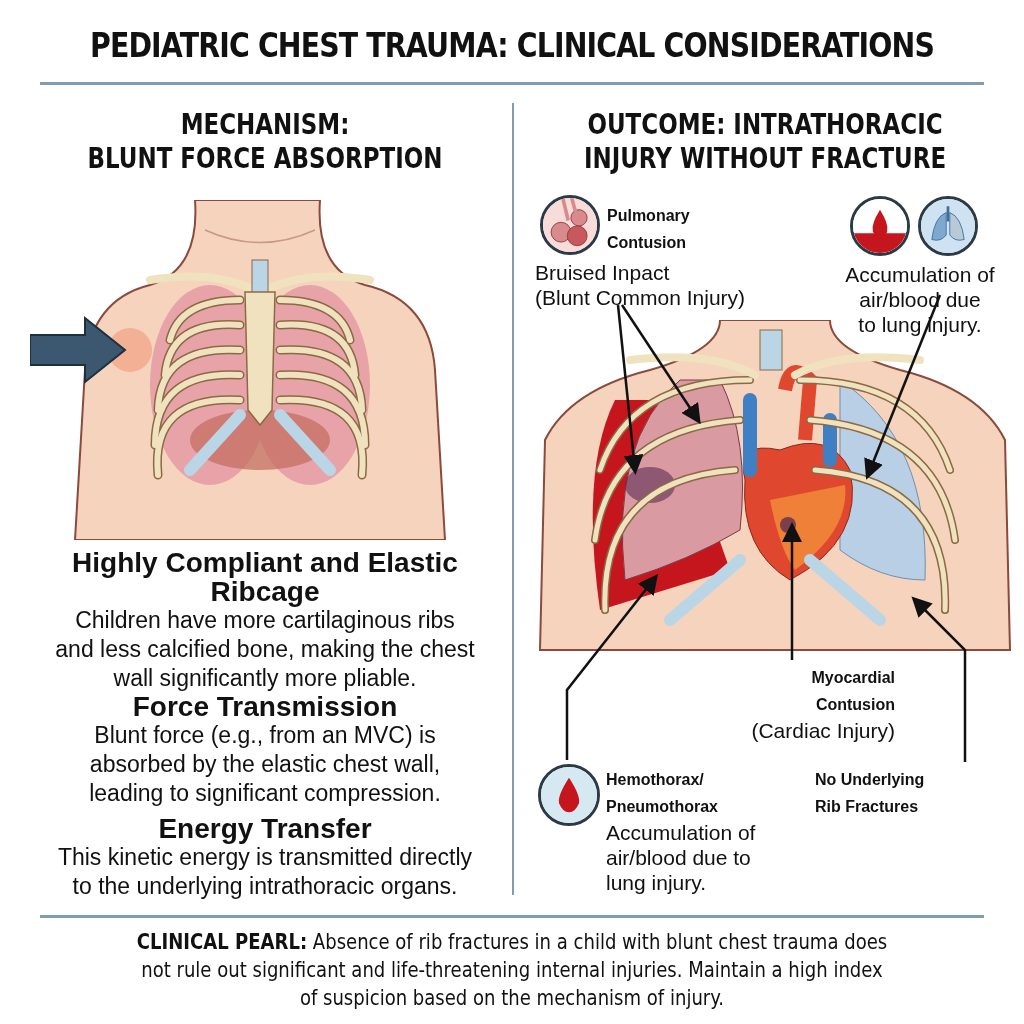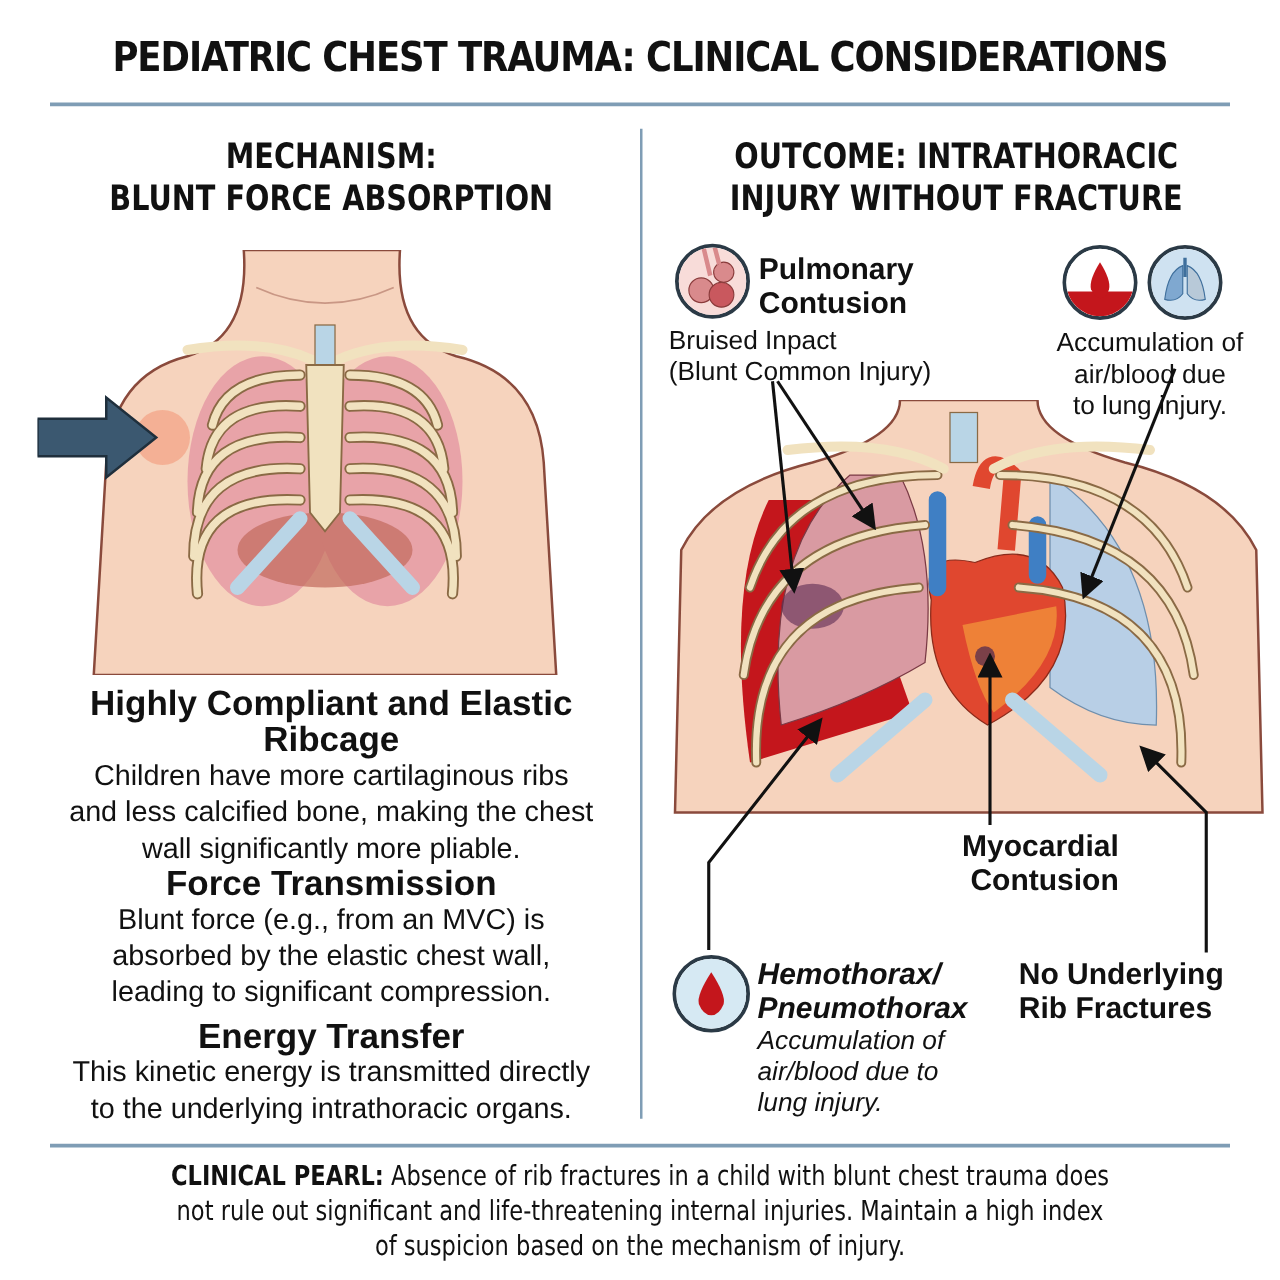--- a/index.html
+++ b/index.html
@@ -23,21 +23,21 @@
   .illus.left { left: 30px; top: 200px; width: 460px; height: 340px; }
   .illus.right { left: 530px; top: 320px; width: 490px; height: 350px; }
 
   .mech { position: absolute; left: 20px; width: 490px; text-align: center; font-size: 23px; line-height: 29px; }
   .mech .h { font-weight: bold; font-size: 28px; text-align: center; }
   .mech.m1 { top: 548px; }
   .mech.m2 { top: 680px; margin-top: 12px; }
   .mech.m3 { top: 814px; }
 
   .label { position: absolute; font-size: 21px; line-height: 25px; }
-  .label .h { font-weight: bold; font-size: 24px; line-height: 27px; display: block; }
+  .label .h { font-weight: bold; font-size: 16px; line-height: 27px; display: block; }
   .label .s { display: block; }
 
   .icon-circle { position: absolute; border-radius: 50%; border: 3px solid #2b3a46; overflow: hidden; }
 
   .pearl { position: absolute; left: 30px; width: 964px; top: 928px; text-align: center;
     font-family: "DejaVu Sans", sans-serif; font-size: 22px; line-height: 28px;
     transform: scaleX(0.82); transform-origin: center 0; }
   .pearl b { font-weight: bold; }
 </style>
 </head>
@@ -200,27 +200,28 @@
     <path d="M940 295 L868 475"></path>
     <path d="M792 660 L792 527"></path>
     <path d="M567 760 L567 690 L655 578"></path>
     <path d="M965 762 L965 650 L915 600"></path>
   </g>
 </svg>
 
 <div class="label" style="left:690px;top:664px;width:205px;text-align:right;">
   <span class="h">Myocardial</span>
   <span class="h">Contusion</span>
+  <span class="s">(Cardiac Injury)</span>
 </div>
 
 <svg class="icon-circle" style="left:538px;top:764px;width:62px;height:62px;" viewBox="0 0 62 62">
   <rect width="62" height="62" fill="#d6e9f3"></rect>
   <path d="M31 12 Q18 32 20 40 Q24 50 31 50 Q38 50 42 40 Q44 32 31 12 Z" fill="#c4161c"></path>
 </svg>
-<div class="label" style="left:606px;top:766px;font-style:italic;">
+<div class="label" style="left:606px;top:766px;">
   <span class="h">Hemothorax/</span>
   <span class="h">Pneumothorax</span>
   <span class="s">Accumulation of</span>
   <span class="s">air/blood due to</span>
   <span class="s">lung injury.</span>
 </div>
 
 <div class="label" style="left:815px;top:766px;width:175px;text-align:left;">
   <span class="h">No Underlying</span>
   <span class="h">Rib Fractures</span>

